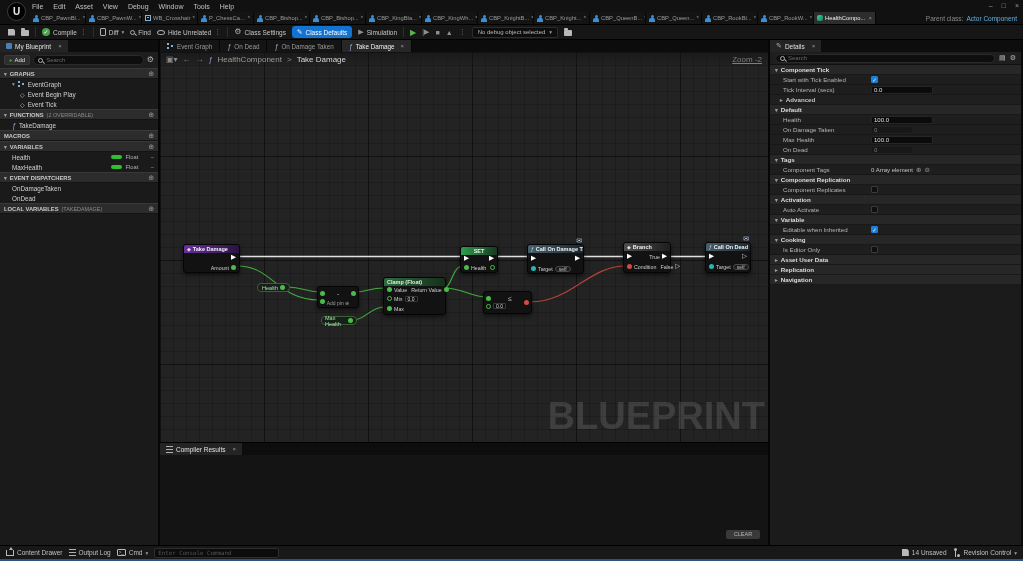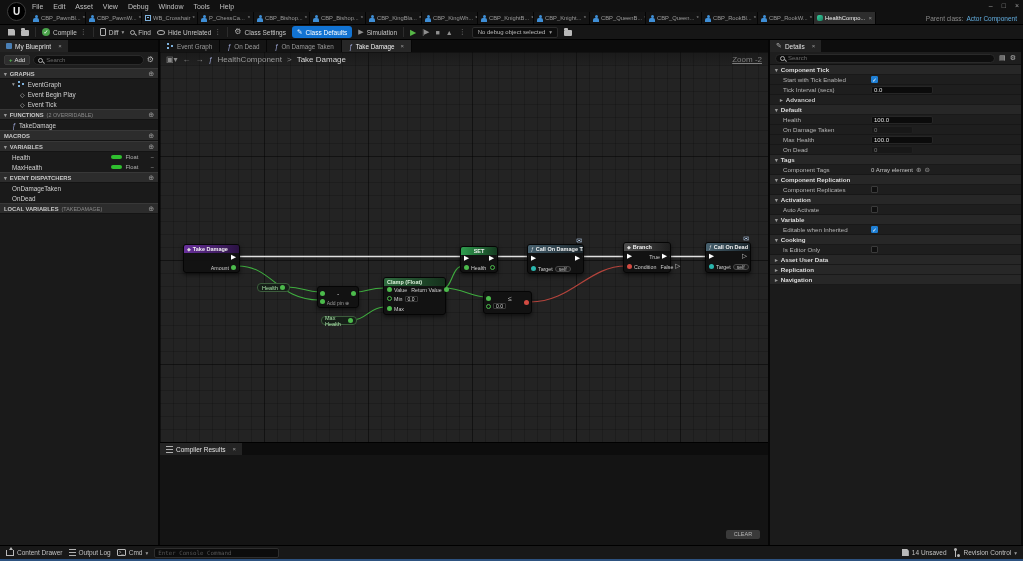--- a/index.html
+++ b/index.html
@@ -643,20 +643,21 @@
               <span class="spacer"></span>
               <span class="pin-exec hollow">▷</span>
             </div>
             <div class="nrow" style="top:19px">
               <span class="pin teal"></span>
               <span>Target</span>
               <span class="selfbox">self</span>
             </div>
           </div>
 
+          <div class="watermark">BLUEPRINT</div>
         </div>
       </div>
 
       <div class="compiler">
         <div class="panel-tabbar">
           <div class="panel-tab">
             <span class="ic-list"></span>
             <span>Compiler Results</span>
             <span class="x">×</span>
           </div>

